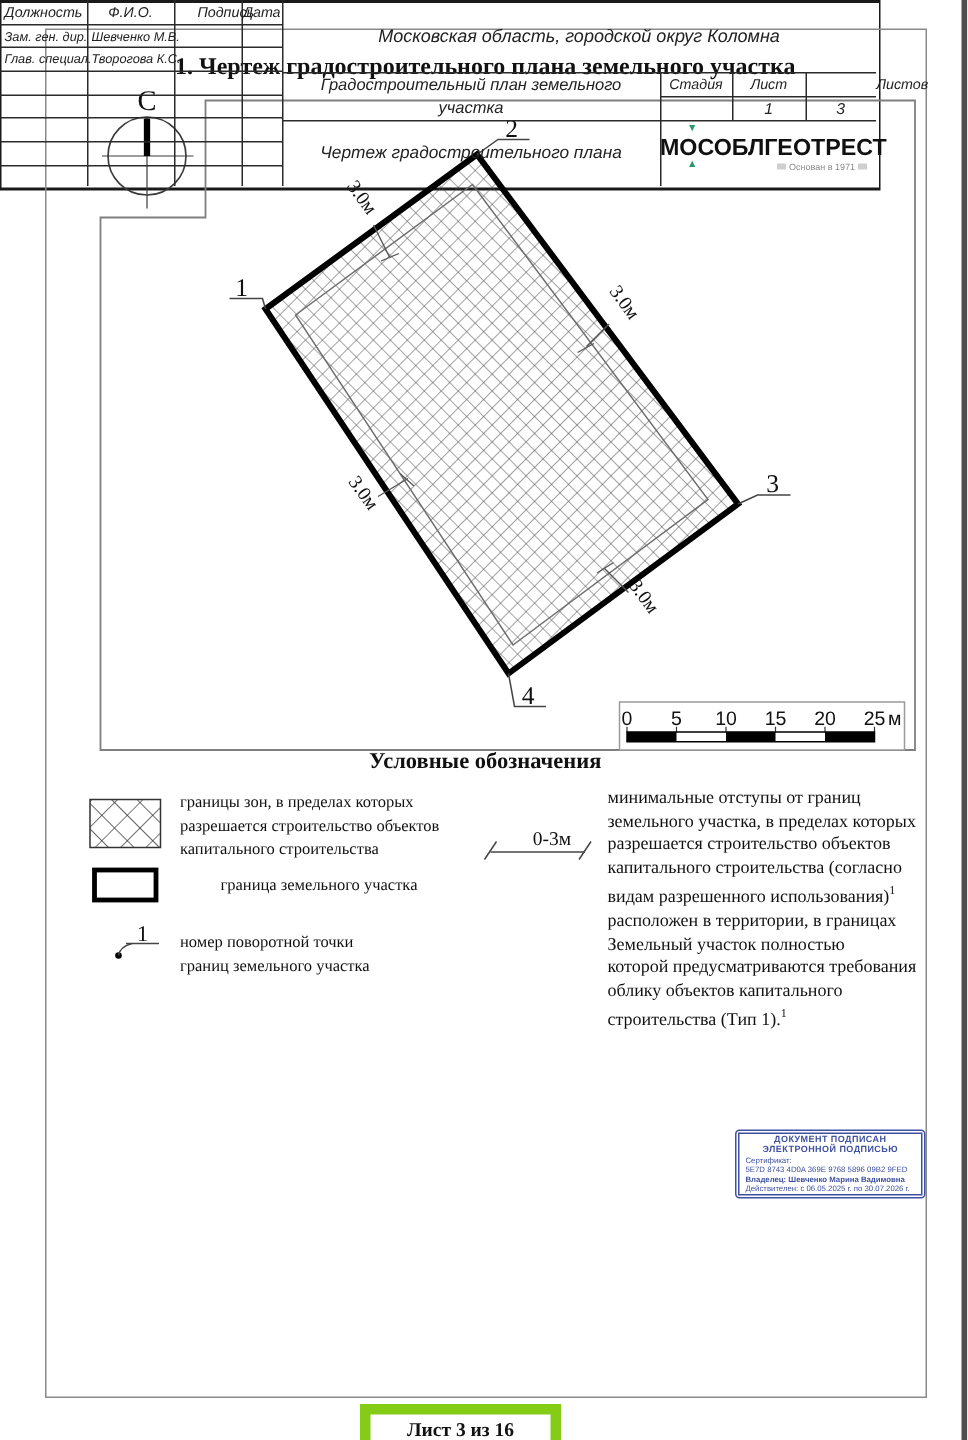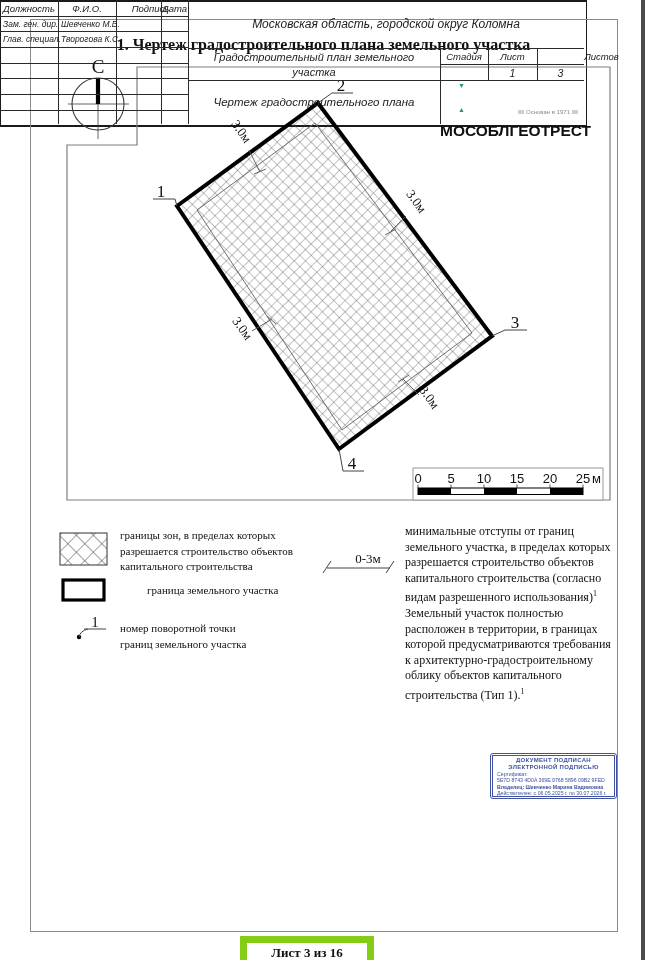--- a/index.html
+++ b/index.html
@@ -23,21 +23,21 @@
   
   #tb{left:30px;top:801px;width:587px;height:127px;border:1.5px solid #1a1a1a;
       border-top-width:2px;border-bottom-width:2px;box-sizing:border-box;
       font-family:"Liberation Sans",sans-serif;font-style:italic;color:#222;}
   .vline{position:absolute;width:1px;background:#2a2a2a;}
   .hline{position:absolute;height:1px;background:#2a2a2a;}
   .cell{position:absolute;font-size:9.5px;white-space:nowrap;}
   .cell.c{text-align:center;}
   #logo-wrap{position:absolute;left:440px;top:80px;width:144px;height:44px;}
   #logo-text{position:absolute;left:0;top:10px;width:128px;text-align:center;font-style:normal;
-             font-weight:bold;font-size:15.5px;letter-spacing:0;color:#101010;font-family:"Liberation Sans",sans-serif;margin-top:32px;}
+             font-weight:bold;font-size:15.5px;letter-spacing:0;color:#101010;font-family:"Liberation Sans",sans-serif;}
   .logo-mark{position:absolute;font-size:7px;color:#27996d;font-style:normal;line-height:7px;}
   #logo-tag{position:absolute;right:4px;top:29px;font-style:normal;font-size:6px;color:#8a8a8a;white-space:nowrap;}
   .tag-mark{display:inline-block;width:6px;height:4px;background:#cfcfcf;margin:0 2px;}
   #sheet-note{left:240px;top:936px;width:120px;height:19px;border:7px solid #84cc16;
               text-align:center;font-weight:bold;font-size:13px;line-height:19px;}
   svg text{font-family:"Liberation Serif",serif;fill:#111;}
   svg text.sansnum{font-family:"Liberation Sans",sans-serif;}
 </style>
 </head>
 <body>
@@ -131,44 +131,44 @@
     </g>
 
     <g stroke="#444" stroke-width="1" fill="none">
       <line x1="327" y1="568" x2="390" y2="568"></line>
       <line x1="323" y1="573" x2="331" y2="561"></line>
       <line x1="386" y1="573" x2="394" y2="561"></line>
     </g>
     <text x="368" y="563" font-size="13" text-anchor="middle">0-3м</text>
   </svg>
 
+  <div id="legend-heading" class="abs serif">Условные обозначения</div>
 
   <div class="abs leg-text" style="left:120px;top:528px;">
     <div>границы зон, в пределах которых</div>
     <div>разрешается строительство объектов</div>
     <div>капитального строительства</div>
   </div>
   <div class="abs leg-text" style="left:120px;top:583px;margin-left:27px;">граница земельного участка</div>
   <div class="abs leg-text" style="left:120px;top:621px;">
     <div>номер поворотной точки</div>
     <div>границ земельного участка</div>
   </div>
 
   <div class="abs note" style="left:405px;top:524px;">
     <div>минимальные отступы от границ</div>
     <div>земельного участка, в пределах которых</div>
     <div>разрешается строительство объектов</div>
     <div>капитального строительства (согласно</div>
     <div><span>видам разрешенного использования)</span><sup>1</sup></div>
   </div>
   <div class="abs note" style="left:405px;top:606px;">
+    <div>расположен в территории, в границах</div>
     <div>Земельный участок полностью</div>
-    <div>расположен в территории, в границах</div>
     <div>которой предусматриваются требования</div>
-    <div>к архитектурно-градостроительному</div>
     <div>облику объектов капитального</div>
     <div><span>строительства (Тип 1).</span><sup>1</sup></div>
   </div>
 
   <div id="stamp" class="abs">
     <div id="stamp-inner">
       <div class="stamp-h">ДОКУМЕНТ ПОДПИСАН</div>
       <div class="stamp-h">ЭЛЕКТРОННОЙ ПОДПИСЬЮ</div>
       <div class="stamp-l">Сертификат:</div>
       <div class="stamp-l">5E7D 8743 4D0A 369E 9768 5896 09B2 9FED</div>

